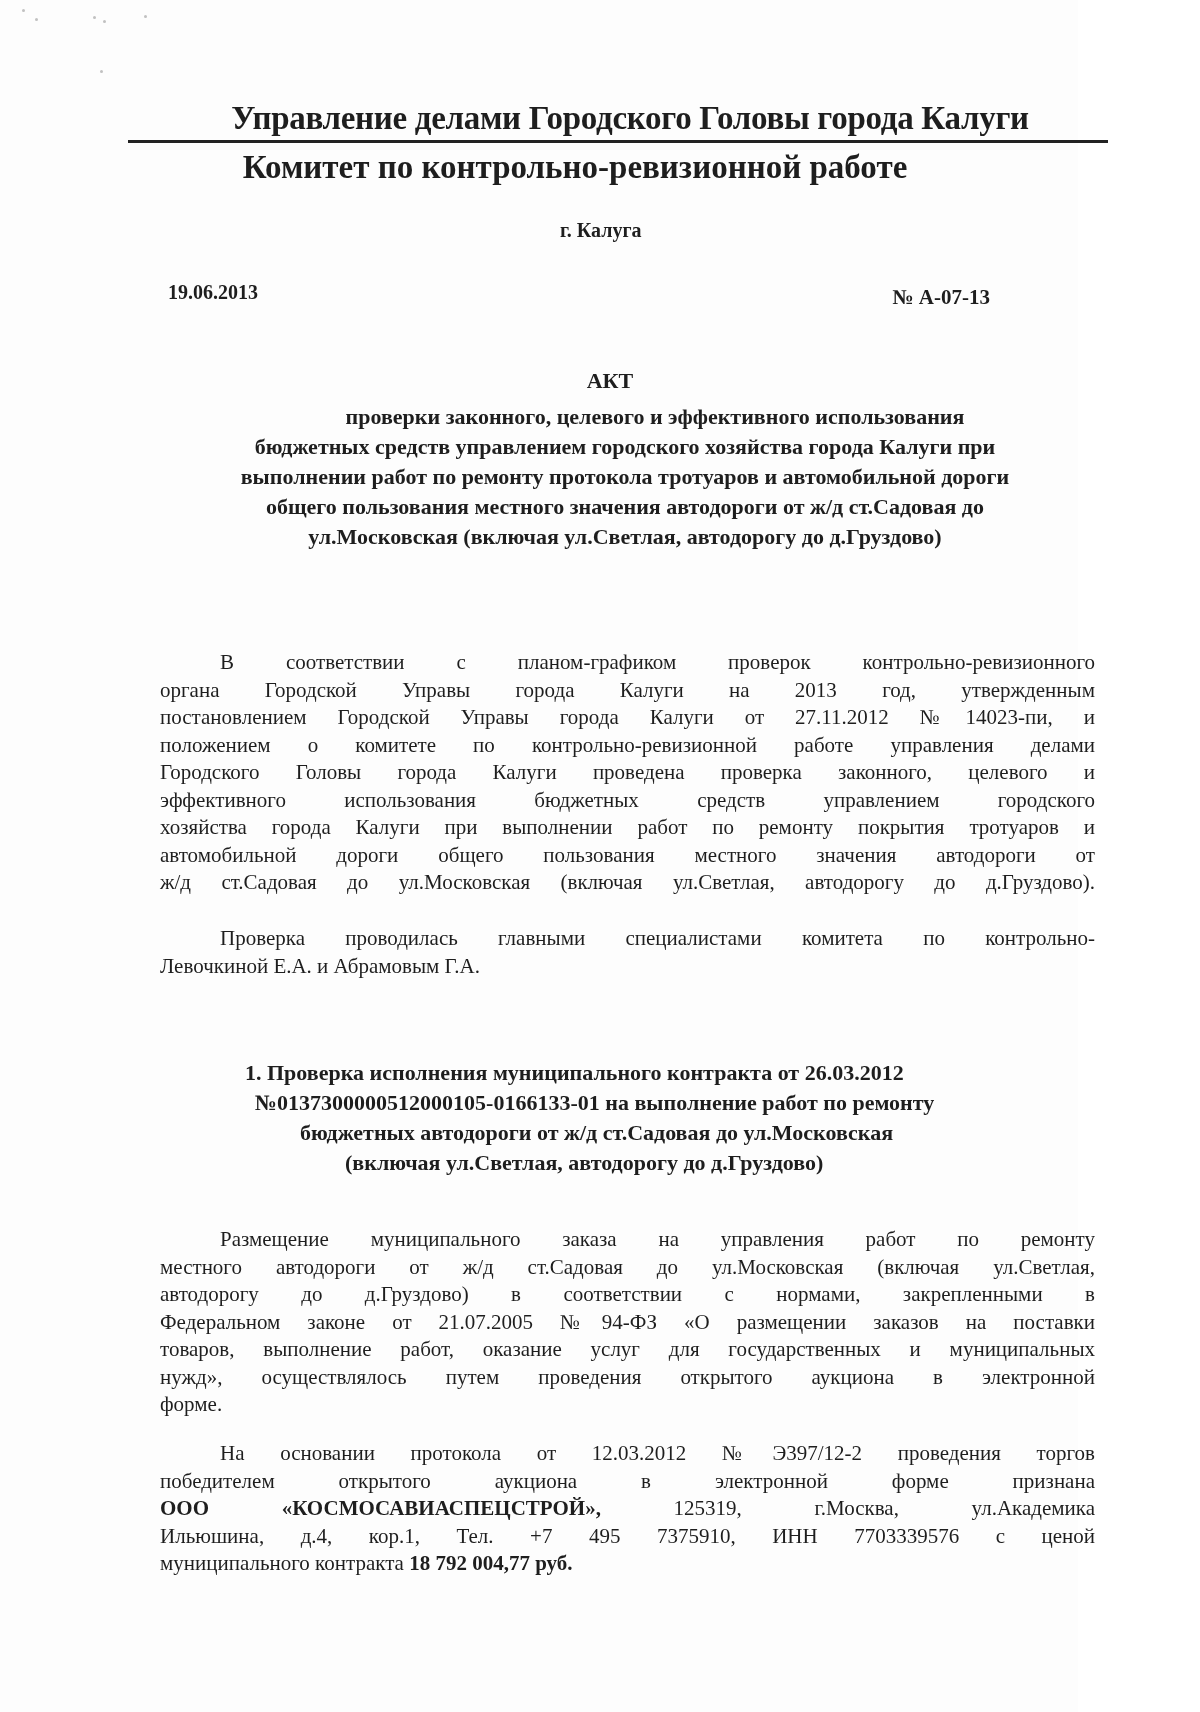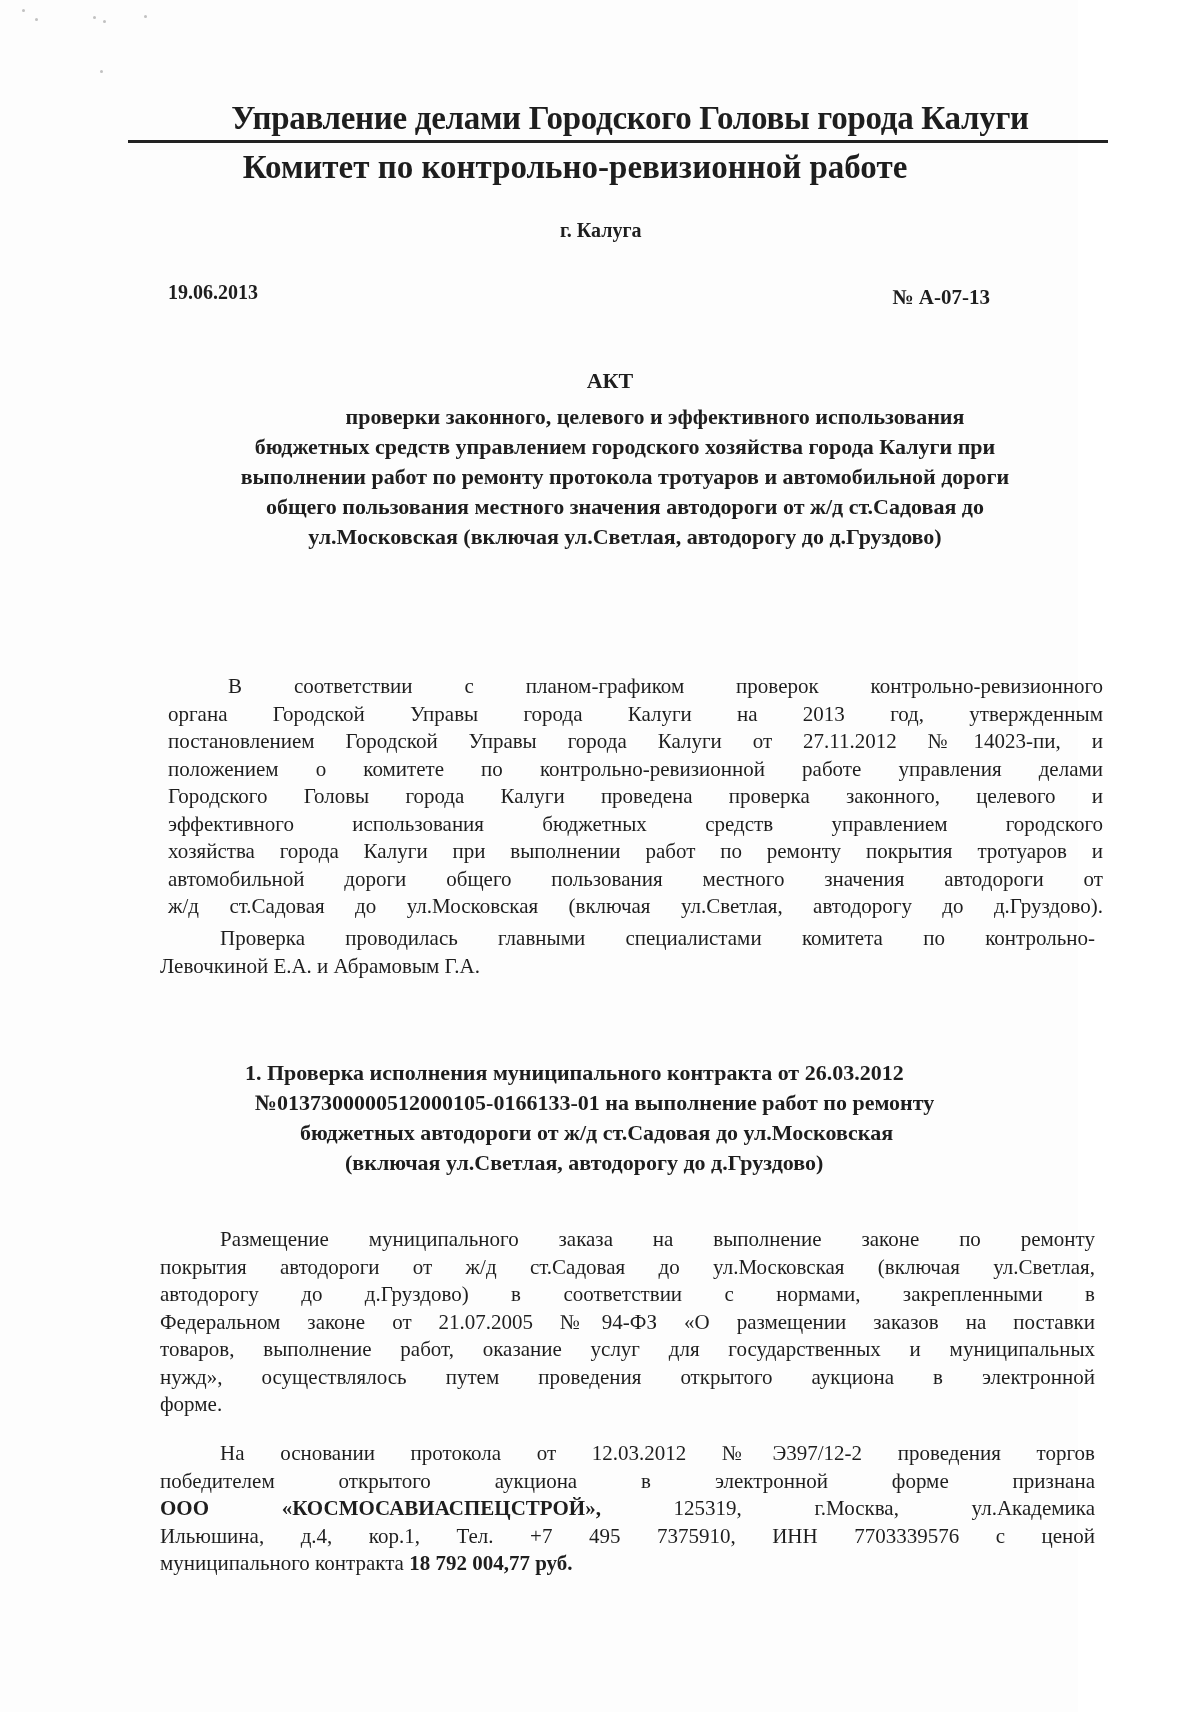--- a/index.html
+++ b/index.html
@@ -113,21 +113,21 @@
       display: block;
       white-space: nowrap;
       text-align: justify;
       text-align-last: justify;
       height: 27.5px;
     }
     .body-text .line.last {
       text-align-last: left;
     }
     .body-text .line.indent { padding-left: 60px; }
-    .p1 { top: 673px; margin-left: 8px; }
+    .p1 { top: 649px; }
     .p2 { top: 925px; }
     .section-head {
       position: absolute;
       left: 245px;
       top: 1058px;
       width: 870px;
       font-weight: bold;
       font-size: 22px;
       line-height: 30px;
     }
@@ -183,22 +183,22 @@
   </div>
 
   <div class="section-head">
     <span class="line">1.  Проверка исполнения муниципального контракта от 26.03.2012</span>
     <span class="line" style="padding-left:10px;">№0137300000512000105-0166133-01 на выполнение работ по ремонту</span>
     <span class="line" style="padding-left:55px;">бюджетных автодороги от ж/д ст.Садовая до ул.Московская</span>
     <span class="line" style="padding-left:100px;">(включая ул.Светлая, автодорогу до д.Груздово)</span>
   </div>
 
   <div class="body-text p3">
-    <span class="line indent">Размещение муниципального заказа на выполнение законе по ремонту</span>
-    <span class="line">покрытия автодороги от ж/д ст.Садовая до ул.Московская (включая ул.Светлая,</span>
+    <span class="line indent">Размещение муниципального заказа на управления работ по ремонту</span>
+    <span class="line">местного автодороги от ж/д ст.Садовая до ул.Московская (включая ул.Светлая,</span>
     <span class="line">автодорогу до д.Груздово) в соответствии с нормами, закрепленными в</span>
     <span class="line">Федеральном законе от 21.07.2005 №94-ФЗ «О размещении заказов на поставки</span>
     <span class="line">товаров, выполнение работ, оказание услуг для государственных и муниципальных</span>
     <span class="line">нужд», осуществлялось путем проведения открытого аукциона в электронной</span>
     <span class="line last">форме.</span>
   </div>
 
   <div class="body-text p4">
     <span class="line indent">На основании протокола от 12.03.2012 №Э397/12-2 проведения торгов</span>
     <span class="line">победителем открытого аукциона в электронной форме признана</span>

